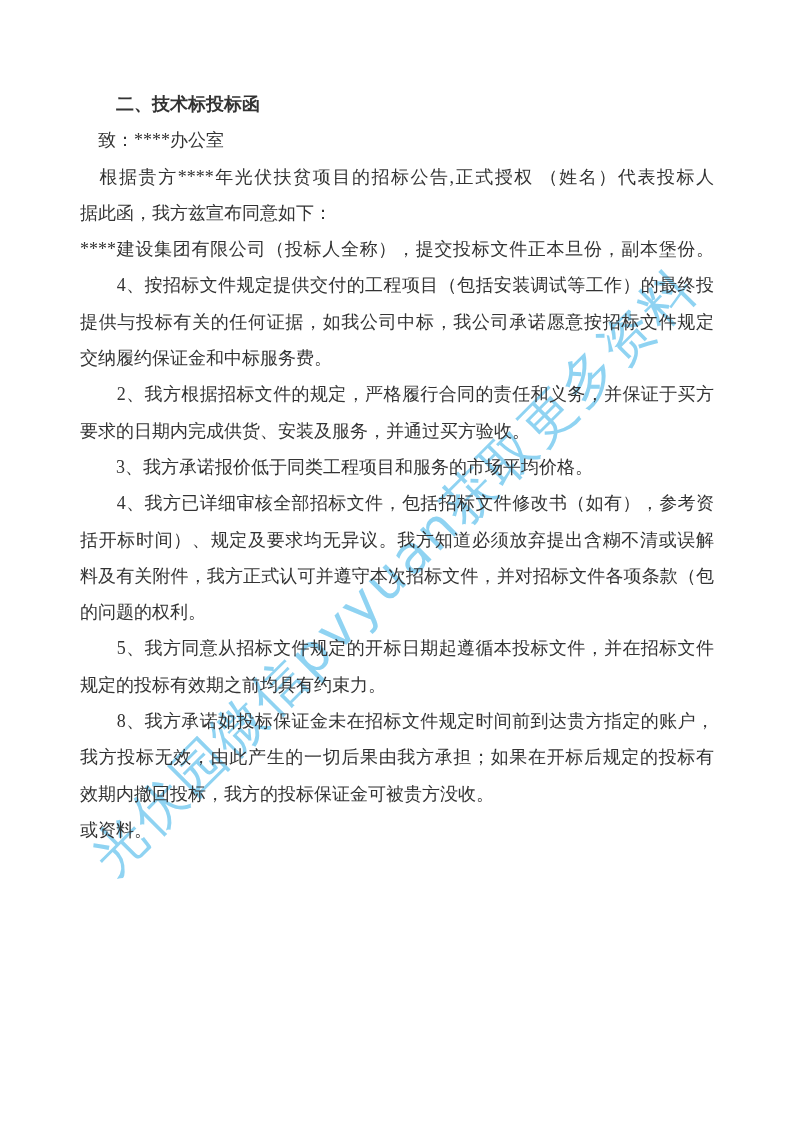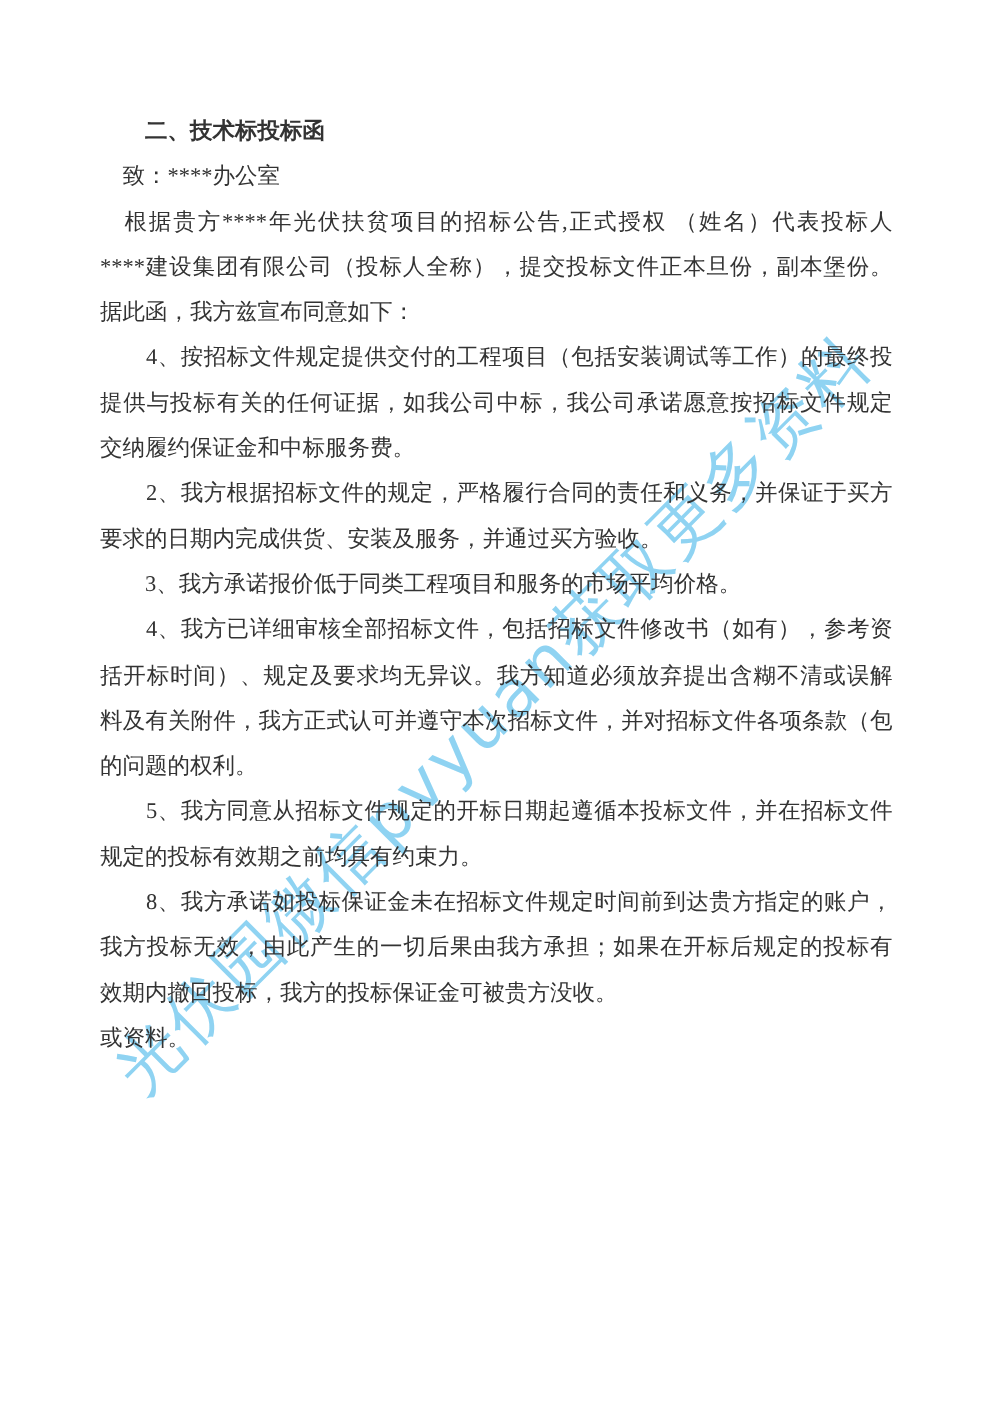--- a/index.html
+++ b/index.html
@@ -62,22 +62,22 @@
   <div class="watermark" style="color: rgb(124, 204, 240);">光伏园微信pvyuan获取更多资料</div>
   <div class="content" style="color: rgb(51, 51, 51);">
       <div class="para bold">
         <div class="line">　　二、技术标投标函</div>
       </div>
       <div class="para">
         <div class="line">　致：****办公室</div>
       </div>
       <div class="para">
         <div class="line fill">　根据贵方****年光伏扶贫项目的招标公告,正式授权 （姓名）代表投标人</div>
+        <div class="line">据此函，我方兹宣布同意如下：</div>
         <div class="line fill">****建设集团有限公司（投标人全称），提交投标文件正本旦份，副本堡份。</div>
-        <div class="line">据此函，我方兹宣布同意如下：</div>
       </div>
       <div class="para">
         <div class="line fill">　　4、按招标文件规定提供交付的工程项目（包括安装调试等工作）的最终投</div>
         <div class="line fill">提供与投标有关的任何证据，如我公司中标，我公司承诺愿意按招标文件规定</div>
         <div class="line">交纳履约保证金和中标服务费。</div>
       </div>
       <div class="para">
         <div class="line fill">　　2、我方根据招标文件的规定，严格履行合同的责任和义务，并保证于买方</div>
         <div class="line">要求的日期内完成供货、安装及服务，并通过买方验收。</div>
       </div>

